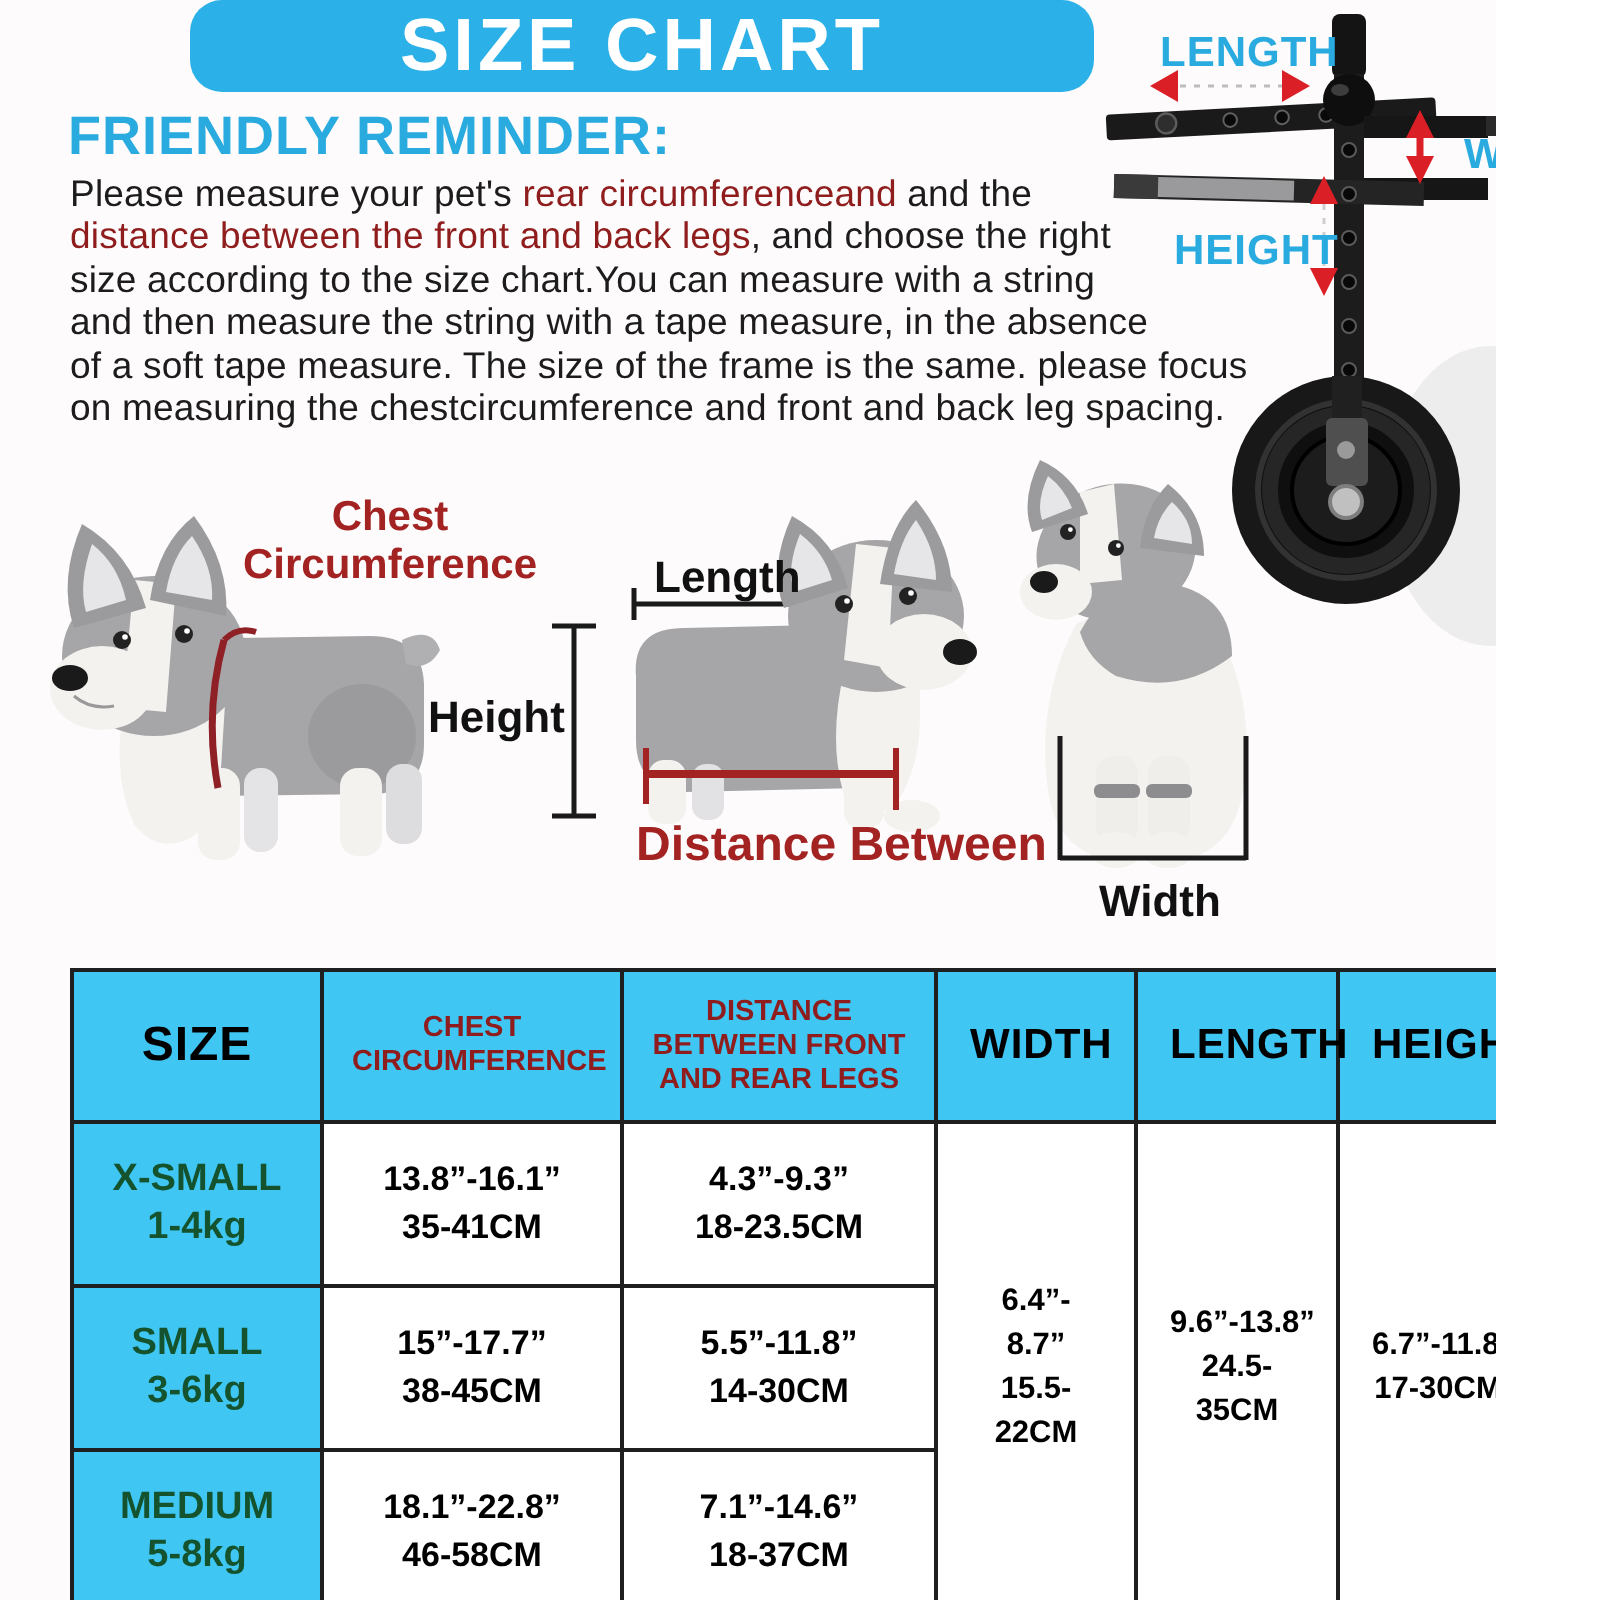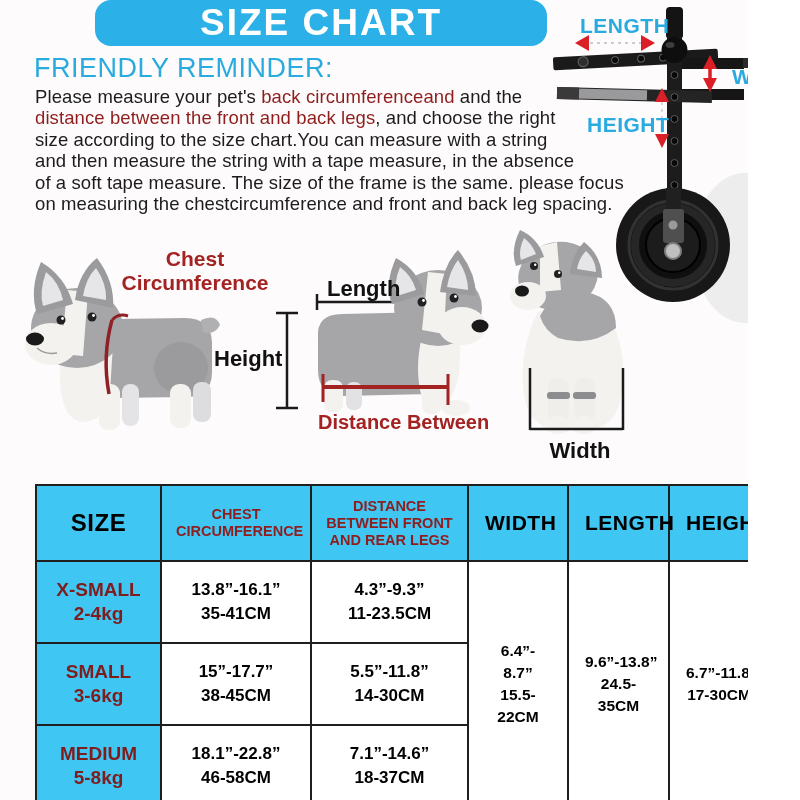--- a/index.html
+++ b/index.html
@@ -8,56 +8,56 @@
   }
   *{margin:0;padding:0;box-sizing:border-box;}
   body{font-family:"Liberation Sans",sans-serif;background:#fff;}
   .stage{position:relative;width:748px;height:800px;background:#fdfbfb;overflow:hidden;}
   .abs{position:absolute;}
   
   .banner{left:95px;top:0;width:452px;height:46px;background:var(--banner-cyan);
     border-radius:16px;display:flex;align-items:center;justify-content:center;}
   .banner span{color:#fff;font-weight:bold;font-size:37px;letter-spacing:2px;}
   
-  .reminder-heading{left:34px;top:53px;font-size:27px;font-weight:normal;color:var(--cyan-text);letter-spacing:0.5px;}
+  .reminder-heading{left:34px;top:53px;font-size:27px;font-weight:bold;color:var(--cyan-text);letter-spacing:0.5px;}
   .paragraph{left:35px;top:86px;font-size:18.5px;line-height:21.4px;color:#1c1c1c;letter-spacing:0.1px;}
   .paragraph .red{color:var(--dark-red);}
   
   .lbl{font-weight:bold;color:#111;}
   .chest-label{left:90px;top:247px;width:210px;text-align:center;font-size:21px;font-weight:bold;color:var(--label-red);}
   .height-label{left:214px;top:346px;font-size:22px;}
   .length-label{left:327px;top:276px;font-size:22px;}
-  .distance-label{left:318px;top:411px;font-size:20px;line-height:23px;font-weight:bold;color:var(--label-red);}
+  .distance-label{left:318px;top:411px;font-size:24px;line-height:23px;font-weight:bold;color:var(--label-red);}
   .width-label{left:535px;top:438px;width:90px;text-align:center;font-size:22px;}
   svg{position:absolute;overflow:visible;}
   svg text{font-family:"Liberation Sans",sans-serif;}
   .wc-label{fill:var(--cyan-text);font-size:21px;font-weight:bold;letter-spacing:0.5px;}
   
   table{position:absolute;left:35px;top:484px;width:733px;border-collapse:collapse;table-layout:fixed;}
   td,th{border:2px solid #1f1f1f;text-align:center;vertical-align:middle;padding:16px;}
   th{background:var(--table-cyan);}
-  .size-cell{background:var(--table-cyan);font-weight:bold;font-size:19px;color:#7f1d1d;line-height:24px;}
+  .size-cell{background:var(--table-cyan);font-weight:bold;font-size:19px;color:#14532d;line-height:24px;}
   .hdr-black{color:#000;font-size:21px;font-weight:bold;letter-spacing:0.5px;}
   .hdr-size{font-size:24px;}
   .hdr-red{color:var(--dark-red);font-weight:bold;font-size:14.5px;line-height:17px;padding:0 14px;}
   .val{font-weight:bold;font-size:17px;color:#000;line-height:24px;background:#fff;}
   .val-sm{font-weight:bold;font-size:15.5px;color:#000;line-height:22px;background:#fff;margin-left:32px;}
 </style>
 </head>
 <body>
 
 <div class="stage">
 
   <div class="abs banner">
     <span>SIZE CHART</span>
   </div>
 
   <div class="abs reminder-heading">FRIENDLY REMINDER:</div>
   <div class="abs paragraph">
-      <div><span>Please measure your pet's </span><span class="red">back circumferenceand</span><span> and the</span></div>
+      <div><span>Please measure your pet's </span><span class="red">rear circumferenceand</span><span> and the</span></div>
       <div><span class="red">distance between the front and back legs</span><span>, and choose the right</span></div>
       <div><span>size according to the size chart.You can measure with a string</span></div>
       <div><span>and then measure the string with a tape measure, in the absence</span></div>
       <div><span>of a soft tape measure. The size of the frame is the same. please focus</span></div>
       <div><span>on measuring the chestcircumference and front and back leg spacing.</span></div>
     </div>
 
   <svg style="left:545px;top:3px;width:255px;height:302px" viewBox="0 0 255 302" width="255" height="302">
     <ellipse cx="200" cy="245" rx="52" ry="75" fill="#ededed"></ellipse>
 
@@ -236,29 +236,29 @@
       <th class="hdr-black hdr-size">SIZE</th>
       <th class="hdr-red">CHEST CIRCUMFERENCE</th>
       <th class="hdr-red">DISTANCE BETWEEN FRONT AND REAR LEGS</th>
       <th class="hdr-black">WIDTH</th>
       <th class="hdr-black">LENGTH</th>
       <th class="hdr-black">HEIGHT</th>
     </tr>
     <tr style="height:77px">
       <td class="size-cell">
         <div>X-SMALL</div>
-        <div>2-4kg</div>
+        <div>1-4kg</div>
       </td>
       <td class="val">
         <div>13.8”-16.1”</div>
         <div>35-41CM</div>
       </td>
       <td class="val">
         <div>4.3”-9.3”</div>
-        <div>11-23.5CM</div>
+        <div>18-23.5CM</div>
       </td>
       <td class="val-sm" rowspan="3">
         <div>6.4”- 8.7”</div>
         <div>15.5-22CM</div>
       </td>
       <td class="val-sm" rowspan="3">
         <div>9.6”-13.8”</div>
         <div>24.5-35CM</div>
       </td>
       <td class="val-sm" rowspan="3">

